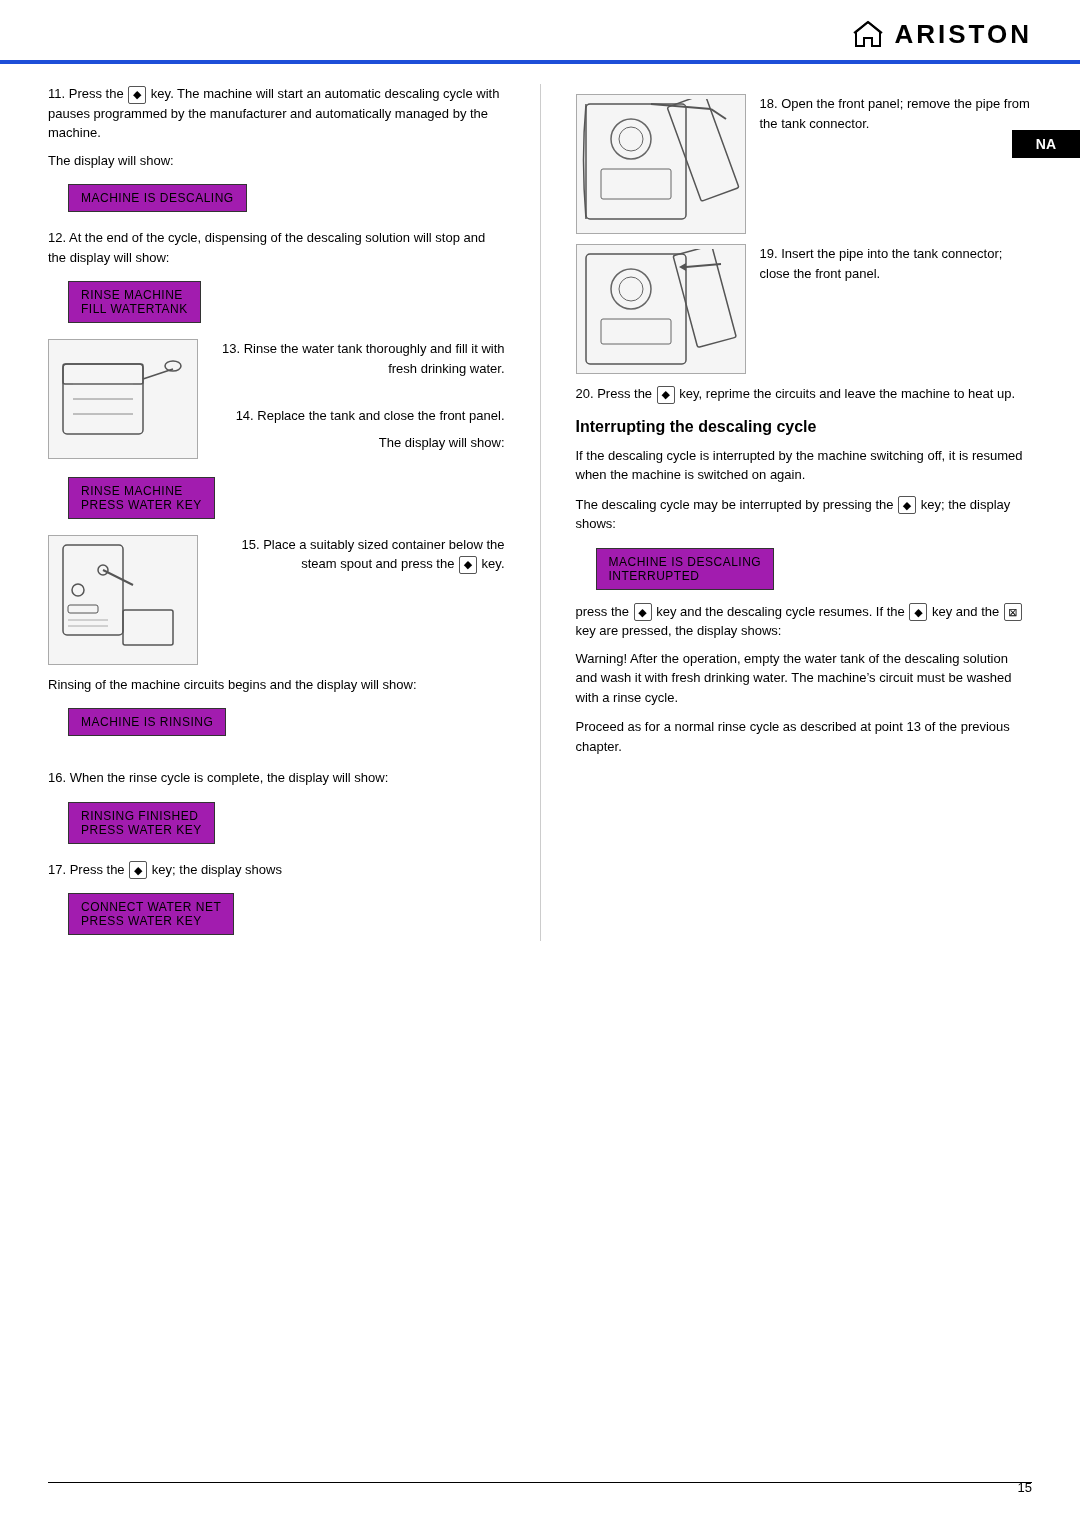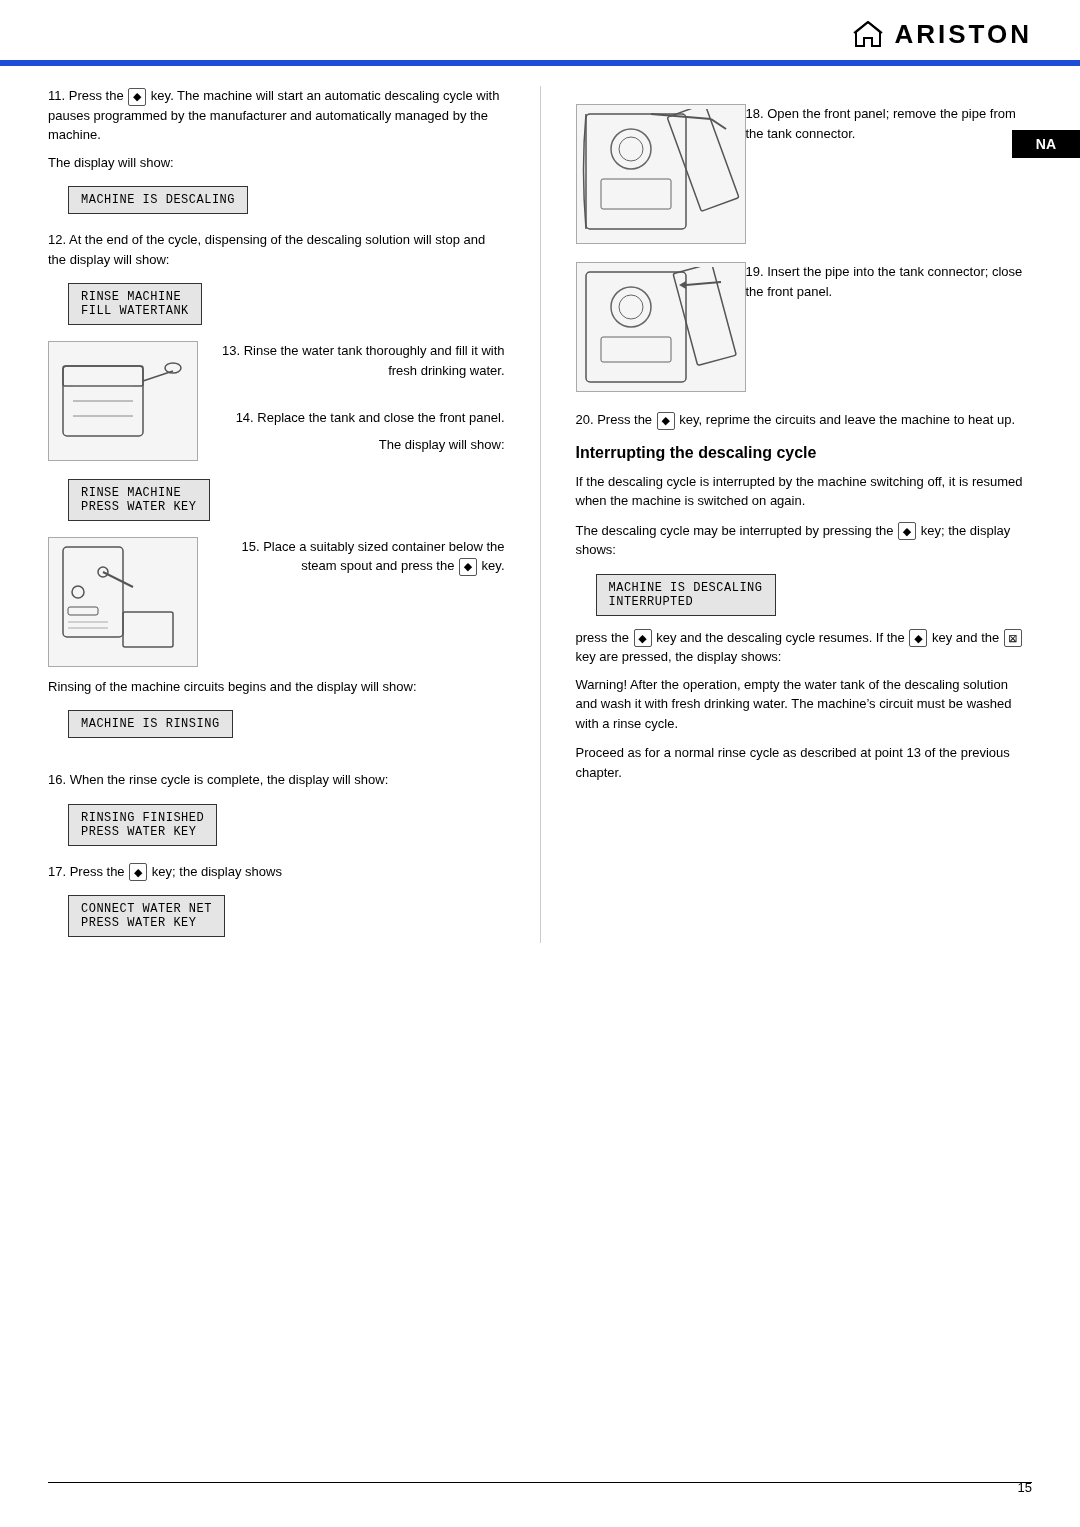--- a/index.html
+++ b/index.html
@@ -12,21 +12,21 @@
       min-height: 1527px;
       position: relative;
     }
 
     
     .header {
       display: flex;
       justify-content: flex-end;
       align-items: center;
       padding: 18px 48px 10px 48px;
-      border-bottom: 6px solid #1d4ed8;
+      border-bottom: 4px solid #1d4ed8;
     }
     .logo {
       display: flex;
       align-items: center;
       gap: 10px;
       font-size: 26px;
       font-weight: bold;
       letter-spacing: 3px;
     }
     .logo-icon {
@@ -79,26 +79,26 @@
 
     
     .col-right {
       flex: 1;
       max-width: 490px;
     }
 
     
     .display-box {
       border: 1.5px solid #333;
-      font-family: Liberation Mono, monospace;
+      font-family: Liberation Sans, sans-serif;
       font-size: 12px;
       padding: 6px 12px;
       display: inline-block;
       margin: 6px 0 6px 20px;
-      background: #e5e5e5;
+      background: #a21caf;
       letter-spacing: 0.5px;
     }
 
     p {
       margin-bottom: 8px;
       line-height: 1.5;
     }
 
     
     .img-placeholder {
@@ -122,21 +122,22 @@
     .figure-row .fig-text {
       flex: 1;
       font-size: 13px;
       line-height: 1.5;
       text-align: right;
     }
 
     
     .fig-right-row {
       display: flex;
-      margin: 18px 0;
+      gap: 14px;
+      margin: 10px 0;
       align-items: flex-start;
     }
     .fig-right-row .img-placeholder {
       flex-shrink: 0;
     }
     .fig-right-row .fig-text {
       flex: 1;
       font-size: 13px;
       line-height: 1.5;
     }

